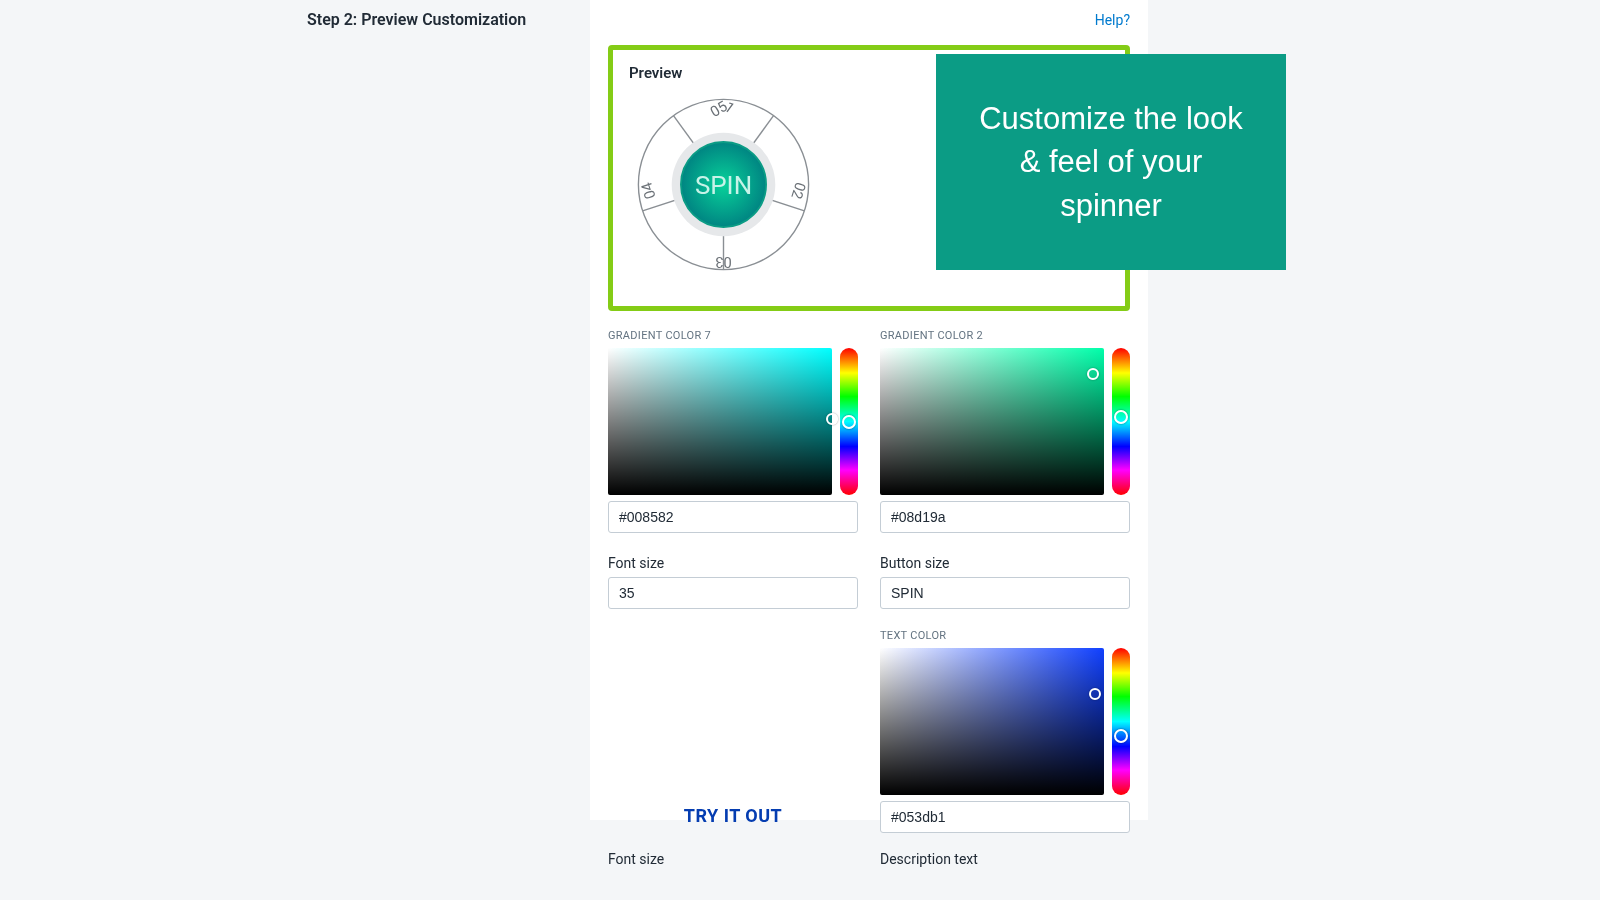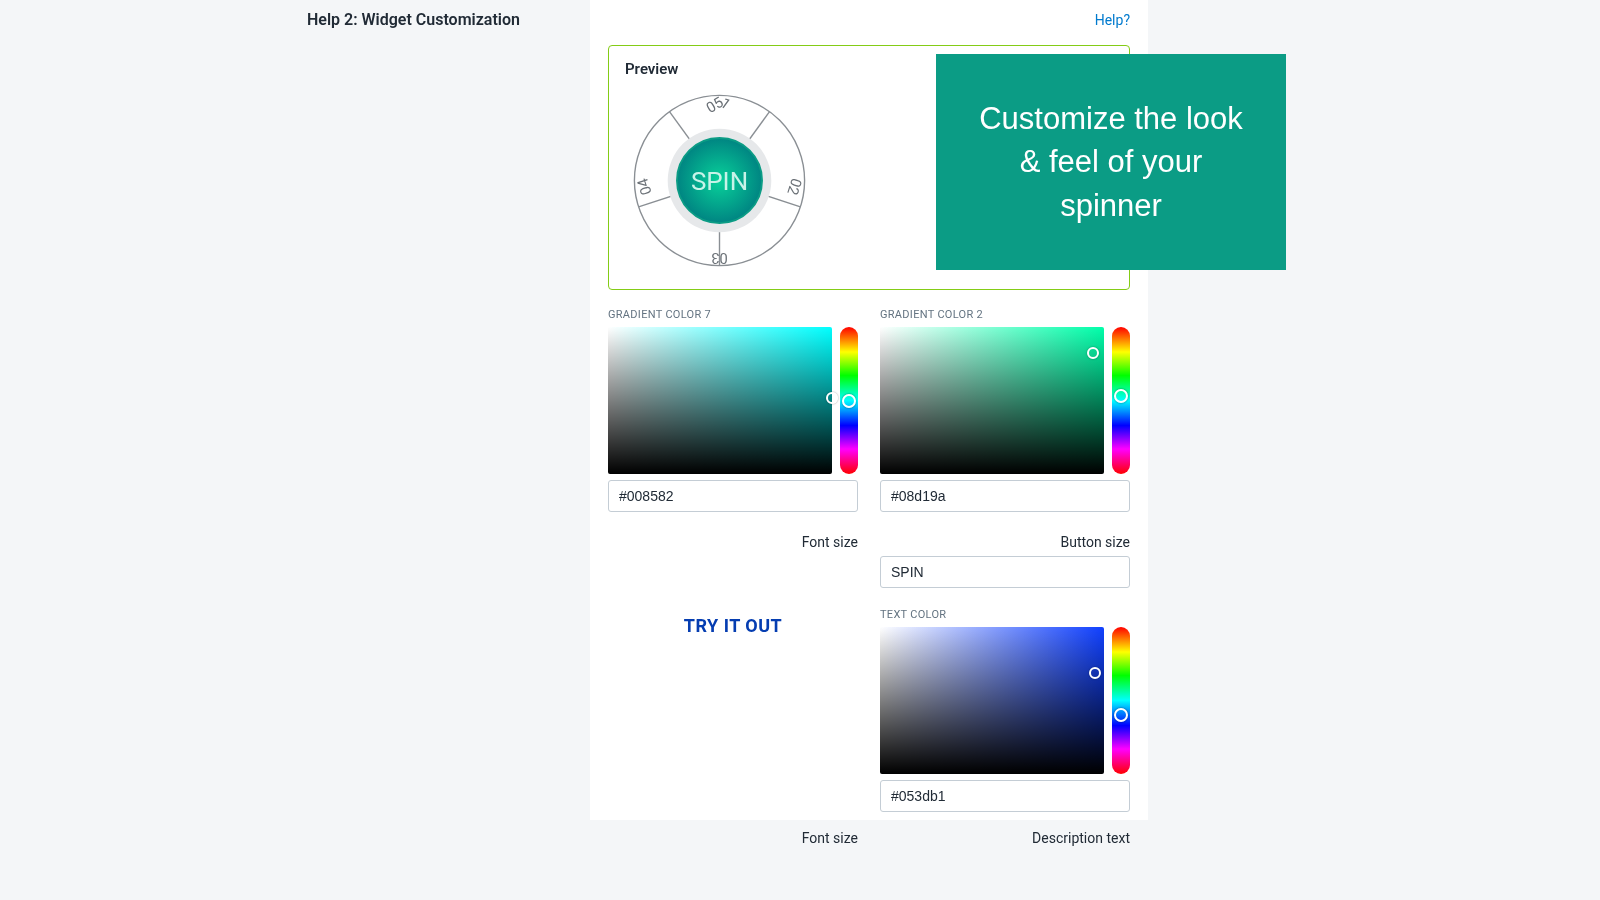--- a/index.html
+++ b/index.html
@@ -44,23 +44,23 @@
   position: absolute;
   right: 18px;
   top: 12px;
   color: #007ace;
   font-size: 14px;
   text-decoration: none;
 }
 
 .preview-card {
   margin: 45px 18px 0 18px;
-  border: 1px solid #84cc16;
+  border: 5px solid #84cc16;
   border-radius: 4px;
-  padding: 14px 16px 16px 16px;
+  padding: 14px 16px 29px 16px;
 }
 .preview-title {
   font-size: 15px;
   font-weight: 600;
   color: #212b36;
   margin-bottom: 10px;
 }
 
 .spinner-wrap {
   position: relative;
@@ -79,21 +79,20 @@
 .field-label {
   font-size: 11px;
   letter-spacing: 0.3px;
   color: #637381;
   margin-bottom: 6px;
 }
 .field-label-normal {
   font-size: 14px;
   color: #212b36;
   margin-bottom: 6px;
-  text-align: right;
 }
 .text-input {
   width: 100%;
   height: 32px;
   border: 1px solid #c4cdd5;
   border-radius: 3px;
   padding: 12px 10px;
   font-size: 14px;
   color: #212b36;
   background: #fff;
@@ -161,21 +160,21 @@
   font-weight: 400;
   line-height: 1.4;
   padding: 34px;
   font-family: "Segoe UI Light", "Segoe UI", sans-serif;
 }
 </style>
 </head>
 <body>
 
 <div class="left-panel">
-  <div class="step-title">Help 2: Widget Customization</div>
+  <div class="step-title">Step 2: Preview Customization</div>
 </div>
 
 <div class="main-panel">
   <a class="help-link" href="#">Help?</a>
 
   <div class="preview-card">
     <div class="preview-title">Preview</div>
     <div class="spinner-wrap">
       <svg viewBox="0 0 200 200" width="185" height="185">
         <circle cx="100" cy="100" r="92" fill="none" stroke="#8a8f94" stroke-width="1.5"></circle>
@@ -227,29 +226,30 @@
           <div class="hue-cursor" style="top:47%;"></div>
         </div>
       </div>
       <input class="text-input" value="#08d19a" style="">
     </div>
   </div>
 
   <div class="field-row" style="margin-top:22px;">
     <div class="field-col">
       <div class="field-label-normal">Font size</div>
+      <input class="text-input" value="35" style="">
     </div>
     <div class="field-col">
       <div class="field-label-normal">Button size</div>
       <input class="text-input" value="SPIN" style="">
     </div>
   </div>
 
   <div class="field-row" style="margin-top:20px; align-items:center;">
-    <div class="field-col" style="display:flex;align-items:flex-start;justify-content:center;height:190px;">
+    <div class="field-col" style="display:flex;align-items:flex-end;justify-content:center;height:190px;">
       <div class="try-it-out">TRY IT OUT</div>
     </div>
     <div class="field-col">
       <div class="field-label">TEXT COLOR</div>
       <div class="color-picker">
         <div class="satval" style="background:linear-gradient(to top, #000, transparent), linear-gradient(to right, #fff, #1040ff);">
           <div class="satval-cursor" style="left:96%;top:31%;"></div>
         </div>
         <div class="hue">
           <div class="hue-cursor" style="top:60%;"></div>

